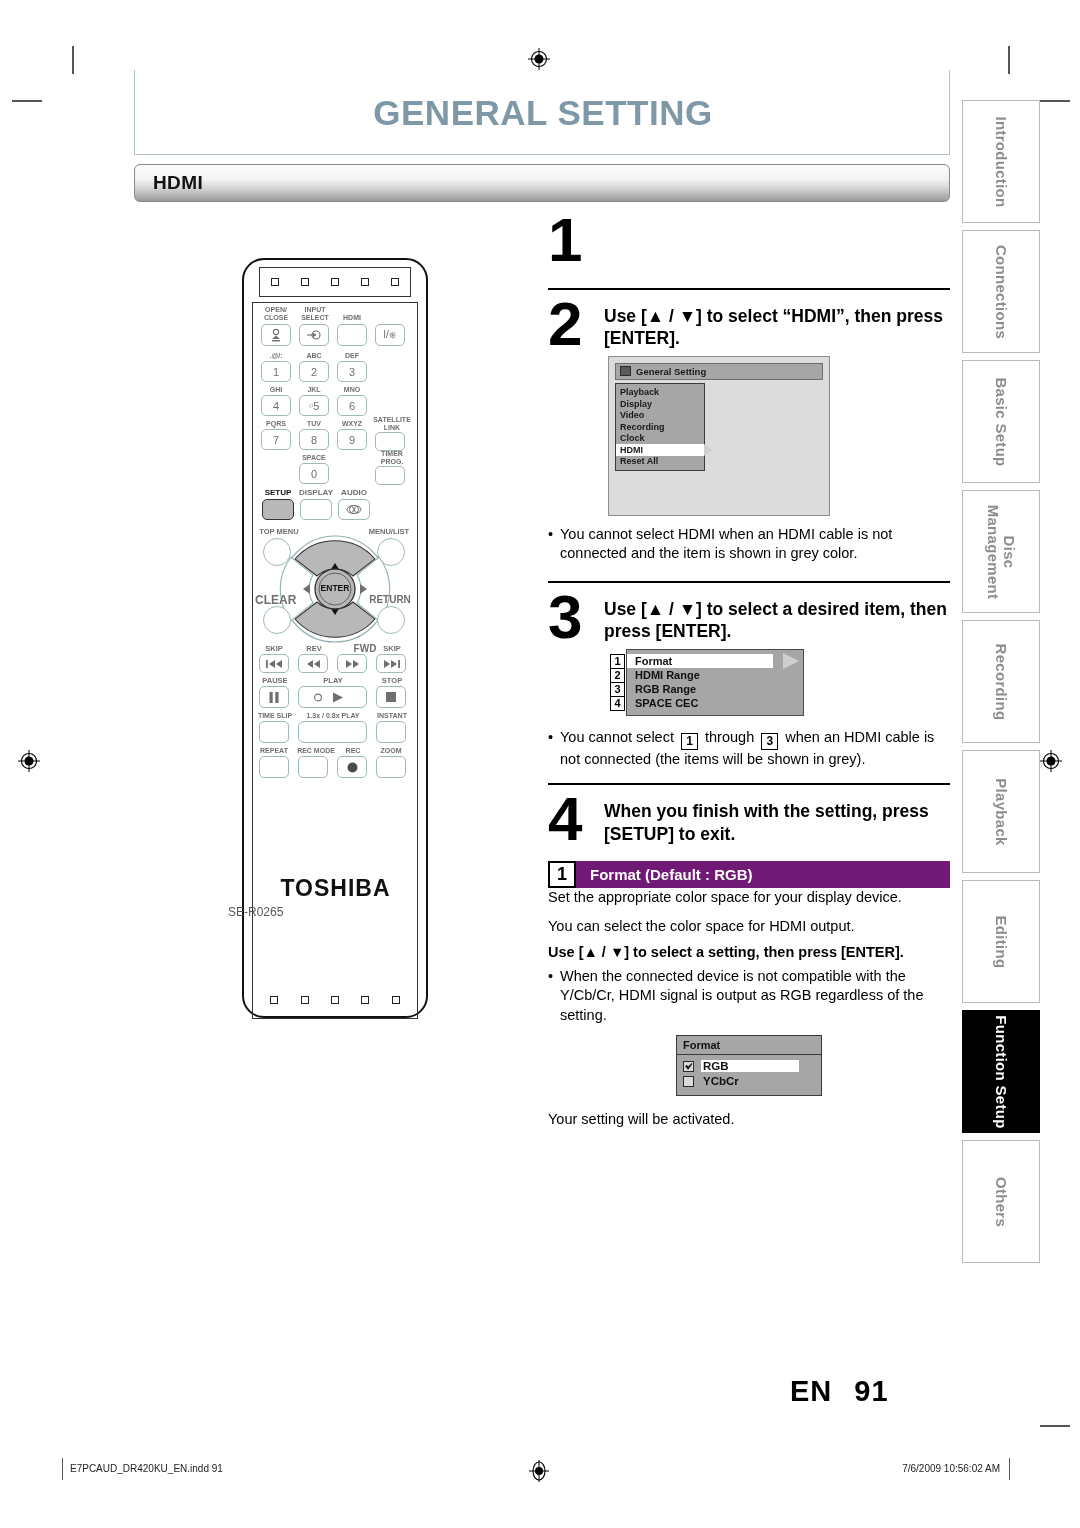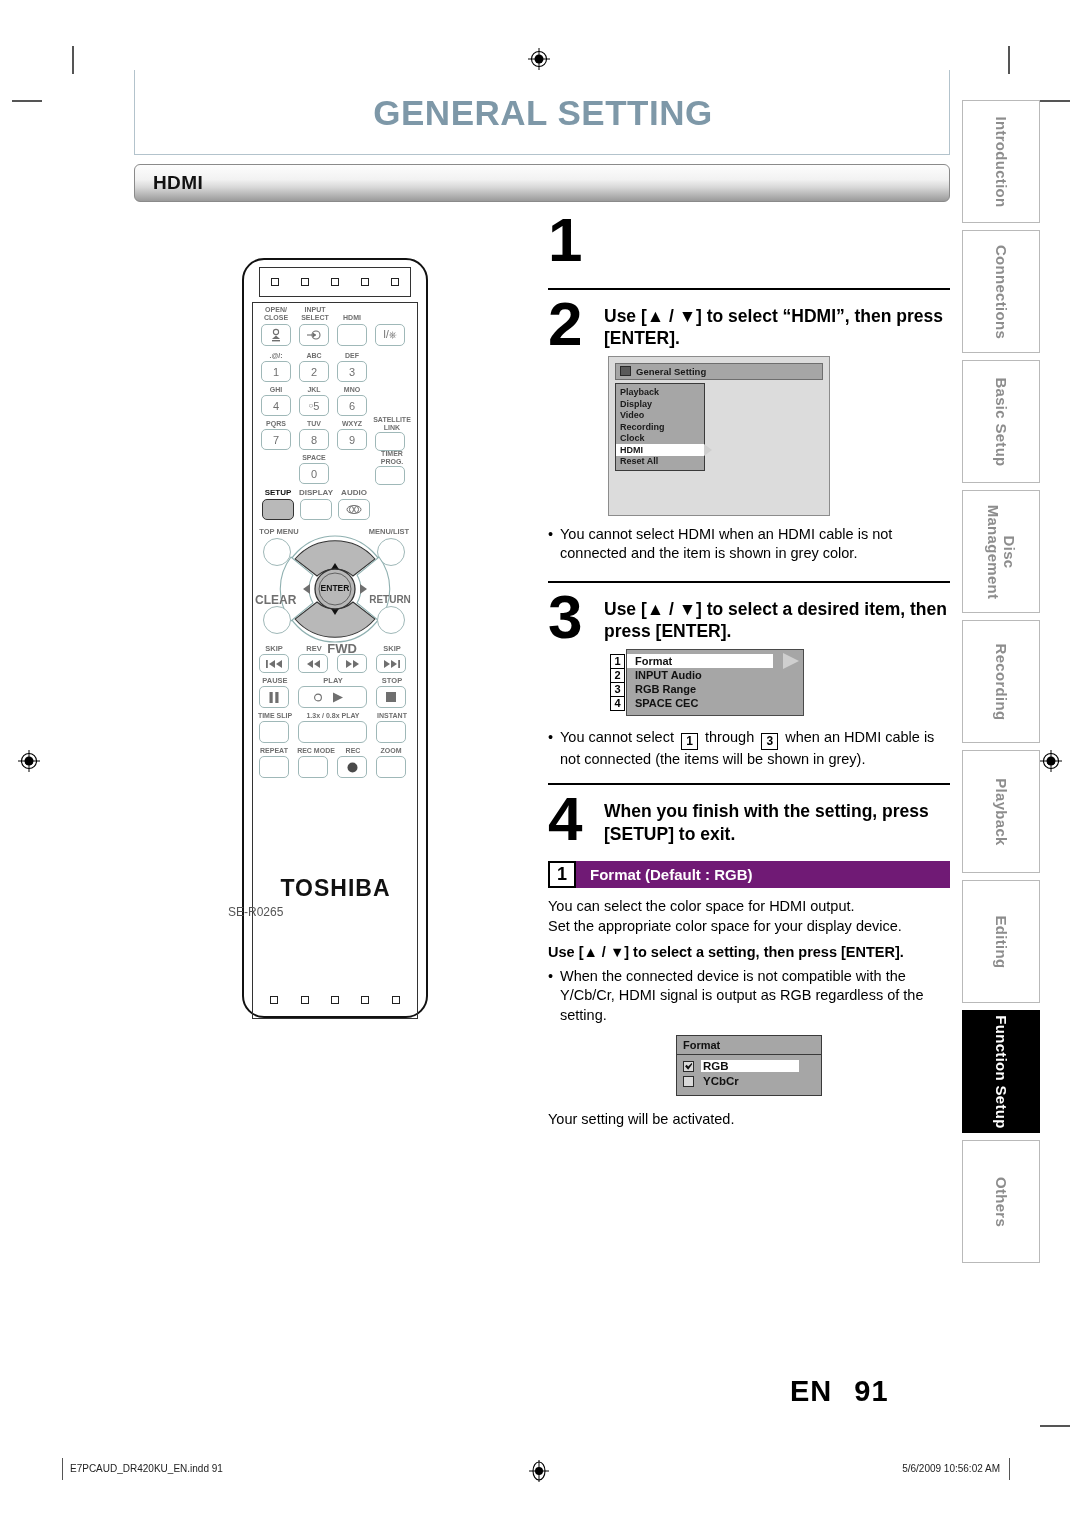--- a/index.html
+++ b/index.html
@@ -337,21 +337,21 @@
       <span style="position:absolute;left:0;top:50px;width:124px;text-align:center;font-size:8.5px;font-weight:bold;color:#111;">ENTER</span>
     </div>
 
     <span class="klbl" style="left:2px;top:293px;width:40px;font-size:12px;">CLEAR</span>
     <span class="klbl" style="left:114px;top:293px;width:46px;font-size:10px;">RETURN</span>
     <span class="kbtn round" style="left:10px;top:303px;width:28px;height:28px;"></span>
     <span class="kbtn round" style="left:124px;top:303px;width:28px;height:28px;"></span>
 
     <span class="klbl" style="left:4px;top:342px;width:34px;font-size:7.5px;">SKIP</span>
     <span class="klbl" style="left:44px;top:342px;width:34px;font-size:7.5px;">REV</span>
-    <span class="klbl" style="left:72px;top:342px;width:34px;font-size:13px;">FWD</span>
+    <span class="klbl" style="left:95px;top:342px;width:34px;font-size:10px;">FWD</span>
     <span class="klbl" style="left:122px;top:342px;width:34px;font-size:7.5px;">SKIP</span>
     <span class="kbtn" style="left:6px;top:351px;width:30px;height:19px;">
         <svg width="17" height="8" viewBox="0 0 17 8">
           <rect x="0" y="0" width="1.8" height="8" fill="#6f6f6f"></rect>
           <polygon points="9,0 9,8 3,4" fill="#6f6f6f"></polygon>
           <polygon points="16,0 16,8 10,4" fill="#6f6f6f"></polygon>
         </svg>
       </span>
     <span class="kbtn" style="left:45px;top:351px;width:30px;height:19px;">
         <svg width="15" height="8" viewBox="0 0 15 8">
@@ -487,21 +487,21 @@
       <div class="step-text">Use [▲ / ▼] to select a desired item, then press [ENTER].</div>
     </div>
 
     <div style="position:relative;">
       <div class="osd2">
         <div class="row sel">
             <span>Format</span>
             <span class="arrow"></span>
           </div>
         <div class="row">
-            <span>INPUT Audio</span>
+            <span>HDMI Range</span>
           </div>
         <div class="row">
             <span>RGB Range</span>
           </div>
         <div class="row">
             <span>SPACE CEC</span>
           </div>
       </div>
       <span class="numbox" style="left:62px;top:5px;">1</span>
       <span class="numbox" style="left:62px;top:19px;">2</span>
@@ -527,22 +527,22 @@
       <div class="step-num">4</div>
       <div class="step-text">When you finish with the setting, press [SETUP] to exit.</div>
     </div>
   </div>
 
   <div class="fmt-head">
     <div class="nb">1</div>
     <div class="bar">Format (Default : RGB)</div>
   </div>
 
+  <div class="note">Set the appropriate color space for your display device.</div>
   <div class="note" style="margin-top:9px;">You can select the color space for HDMI output.</div>
-  <div class="note">Set the appropriate color space for your display device.</div>
   <div class="bold-line">Use [▲ / ▼] to select a setting, then press [ENTER].</div>
 
   <div class="bullet" style="margin-top:5px;">
     <span class="dot">•</span>
     <span>When the connected device is not compatible with the Y/Cb/Cr, HDMI signal is output as RGB regardless of the setting.</span>
   </div>
 
   <div class="osd3">
     <div class="osd3-title">Format</div>
     <div class="osd3-body">
@@ -560,15 +560,15 @@
   <div class="note" style="margin-top:14px;">Your setting will be activated.</div>
 </div>
 
 <div id="page-number">
   <span class="en">EN</span><span>91</span>
 </div>
 
 <div id="footer">
   <span class="vline" style="left:-8px;"></span>
   <span class="left">E7PCAUD_DR420KU_EN.indd   91</span>
-  <span class="right">5/6/2009   10:56:02 AM</span>
+  <span class="right">7/6/2009   10:56:02 AM</span>
   <span class="vline" style="right:0px;"></span>
 </div>
 
 </body></html>

